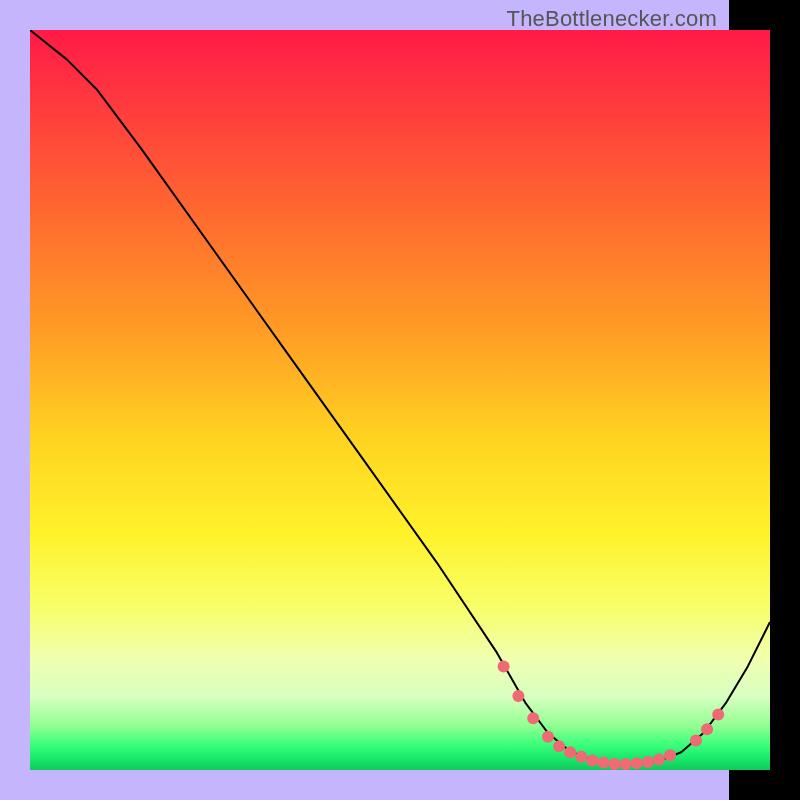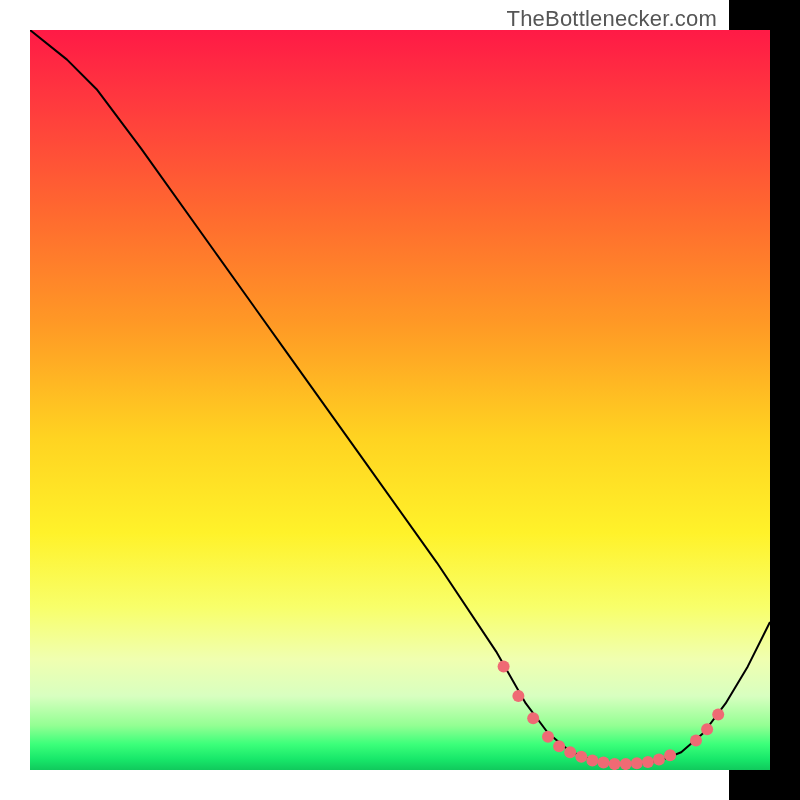--- a/index.html
+++ b/index.html
@@ -8,21 +8,21 @@
     width: 800px;
     height: 800px;
     background: #000;
     overflow: hidden;
     font-family: Arial, Helvetica, sans-serif;
   }
   .frame {
     position: relative;
     width: 729px;
     height: 800px;
-    background: #ffffff;
+    background: #c4b5fd;
   }
   .plot {
     position: absolute;
     left: 30px;
     top: 30px;
     width: 740px;
     height: 740px;
   }
   .watermark {
     position: absolute;

